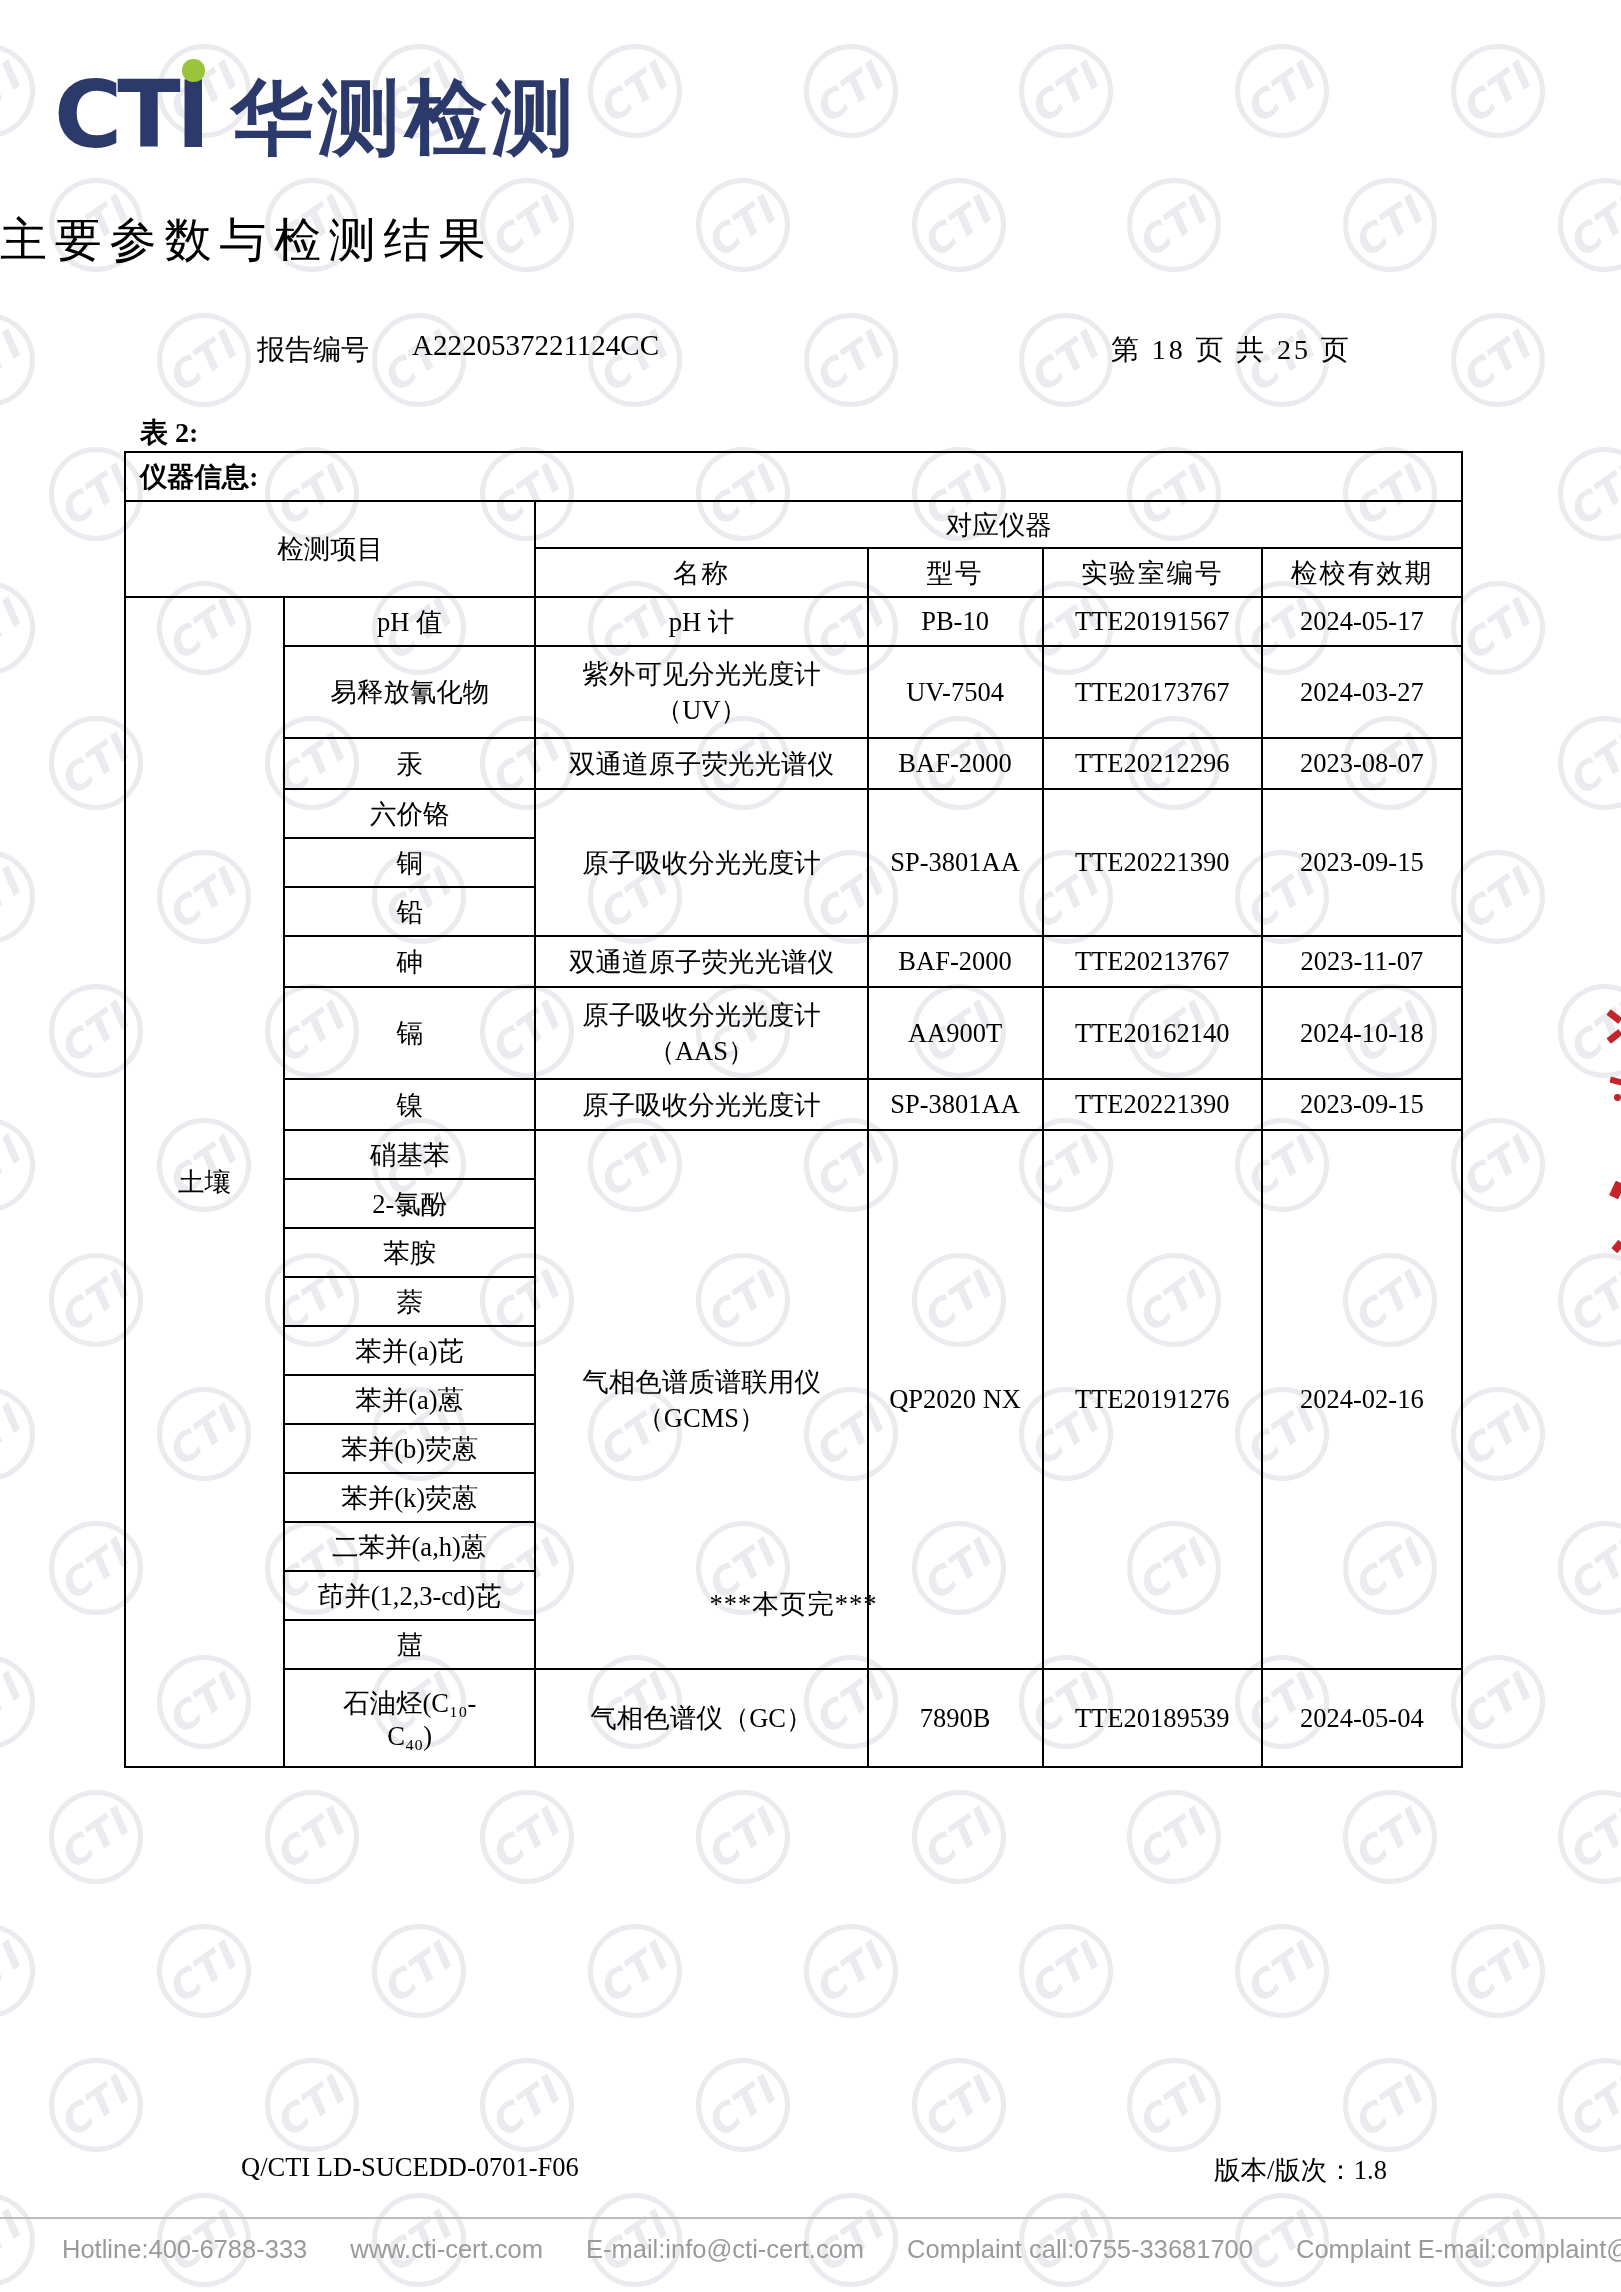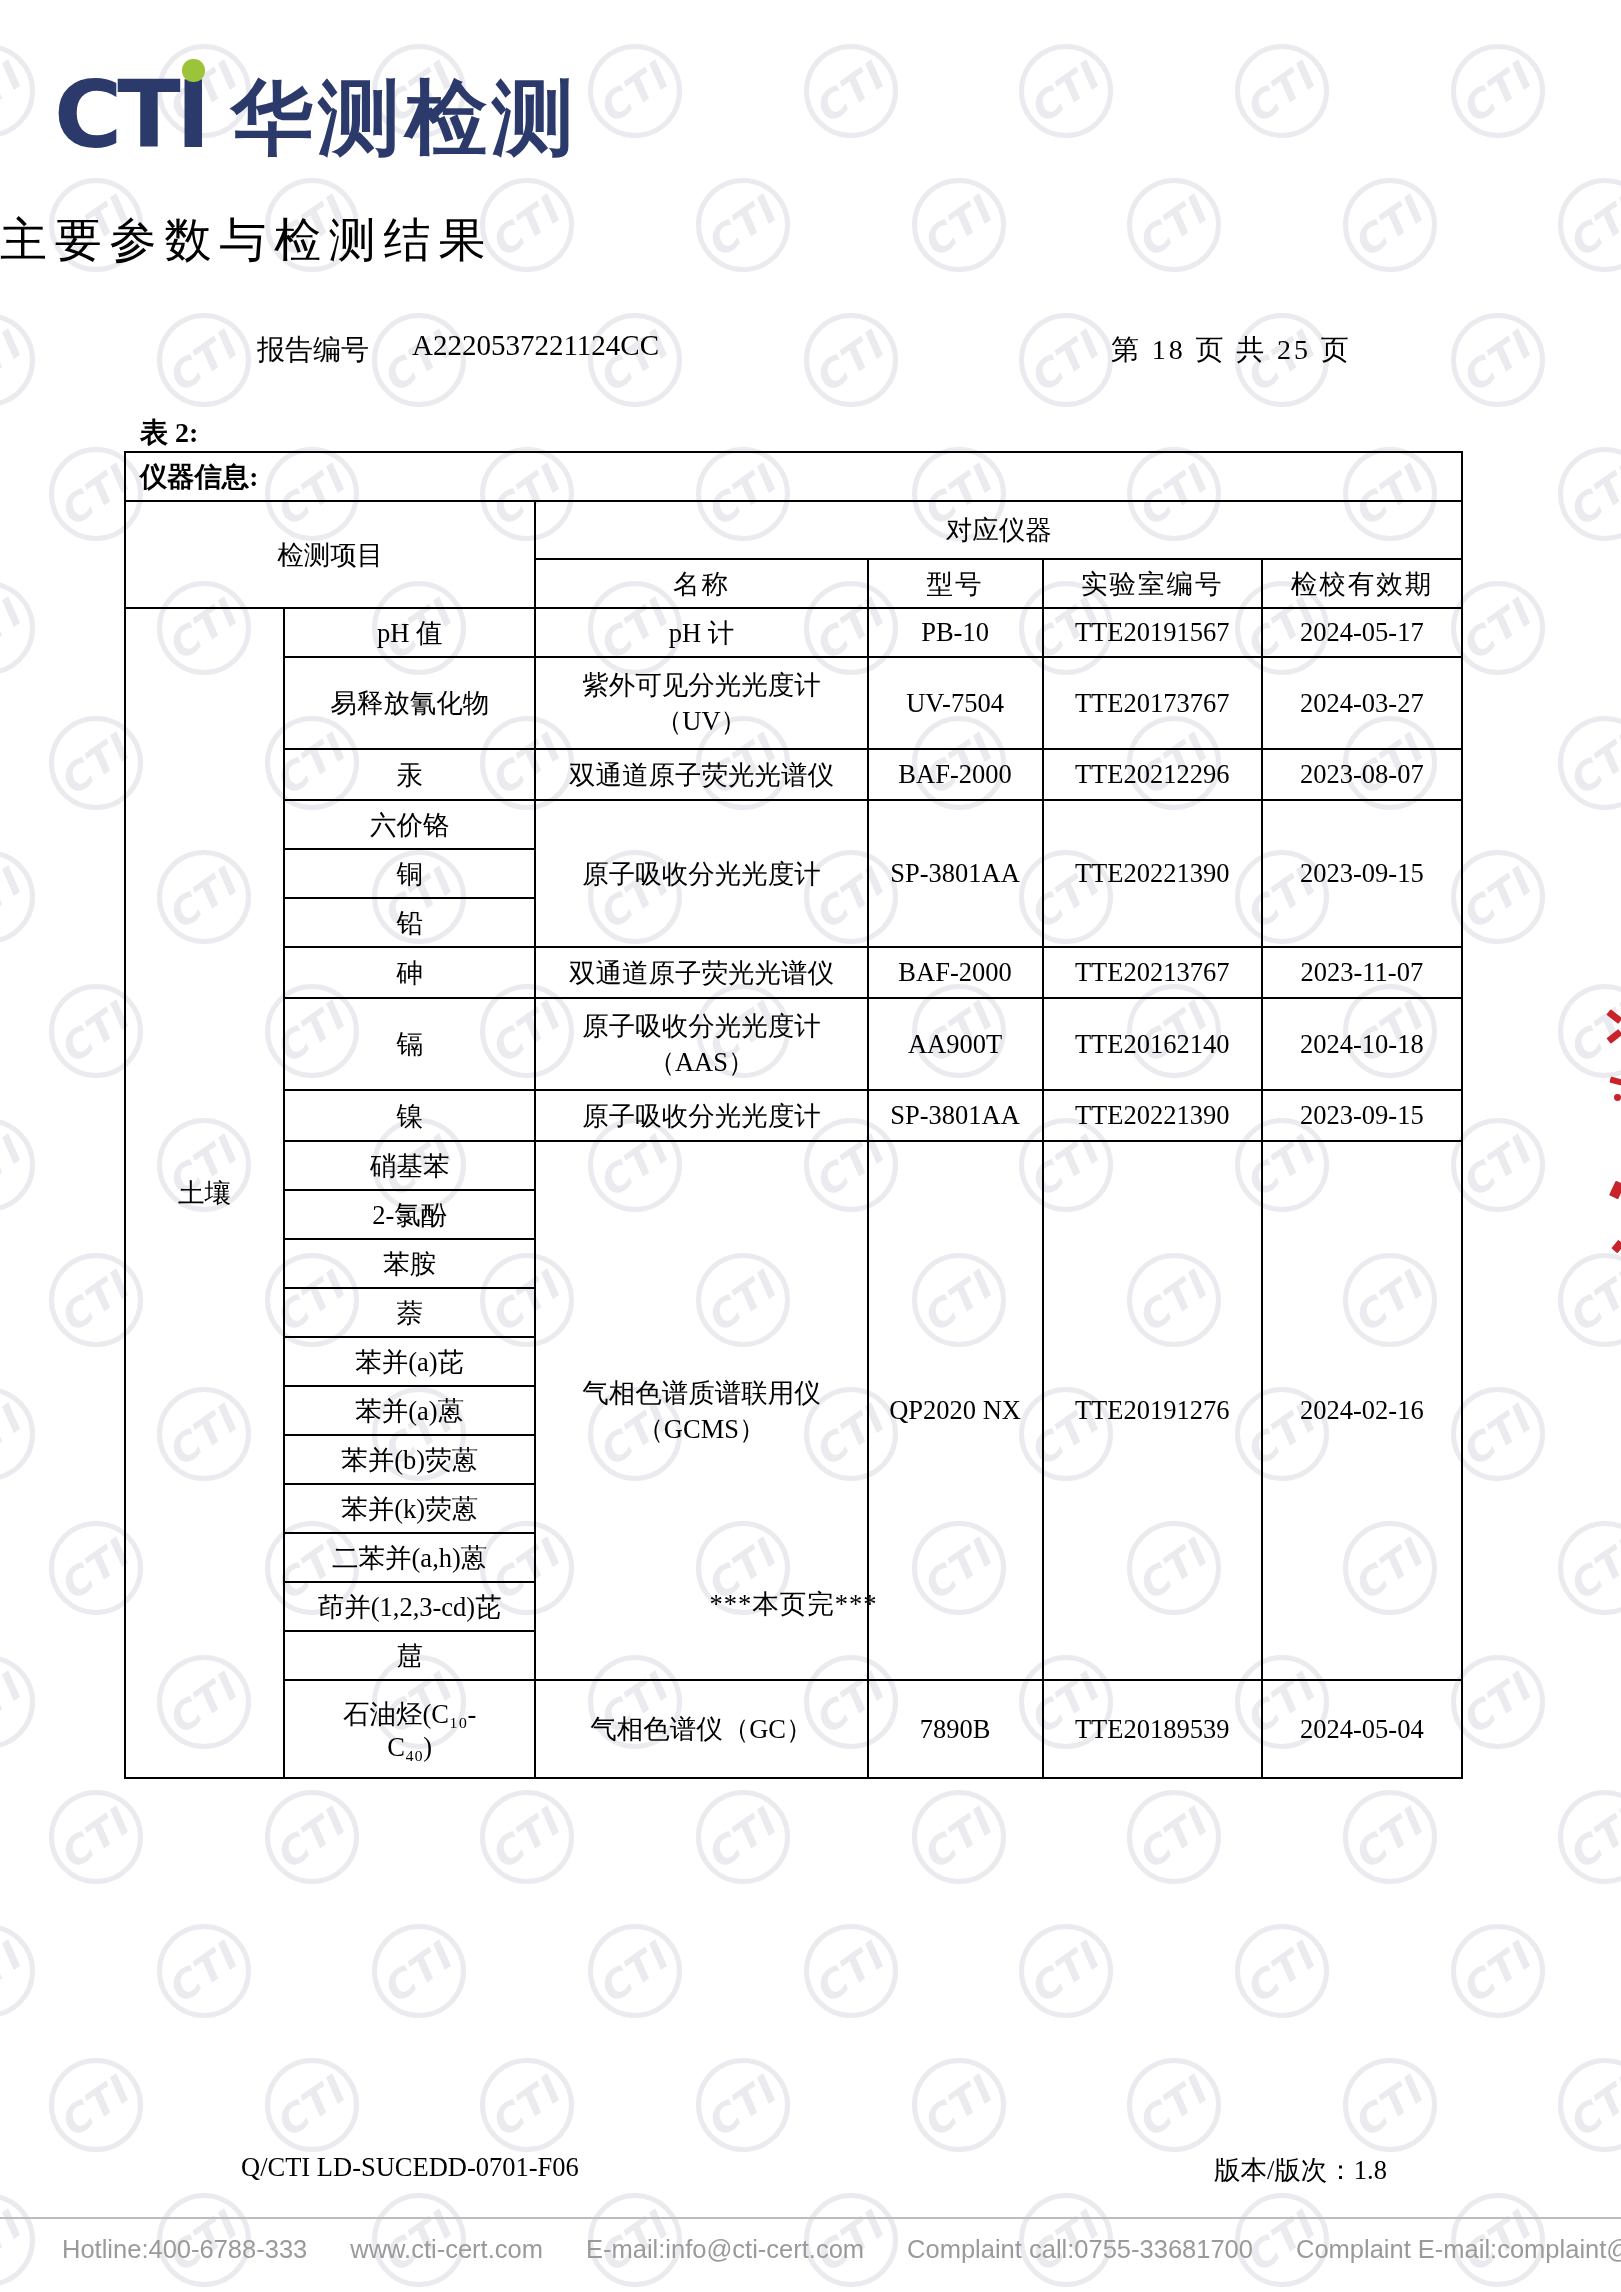--- a/index.html
+++ b/index.html
@@ -23,21 +23,21 @@
   .report-label{position:absolute;left:257px;top:331px;font-size:28px;z-index:1;}
   .report-no{position:absolute;left:412px;top:329px;font-size:29px;z-index:1;}
   .page-info{position:absolute;left:1111px;top:331px;font-size:28px;letter-spacing:2.9px;z-index:1;}
   .table-label{position:absolute;left:140px;top:414px;font-size:28px;font-weight:bold;z-index:1;}
   
   table{position:absolute;left:124px;top:451px;width:1339px;border-collapse:collapse;
       table-layout:fixed;border:2.9px solid #000;font-size:26.5px;z-index:1;padding-left:24px;}
   td{border:2px solid #000;text-align:center;vertical-align:middle;padding:2px 3.9px;
       white-space:pre-line;background:transparent;}
   .info-cell{text-align:left;font-weight:bold;font-size:27.4px;padding-left:13.7px;height:43px;}
-  .hdr{height:58px;}
+  .hdr{height:47px;}
   .subhdr td{height:43px;letter-spacing:2px;}
   .end-note{position:absolute;left:124px;top:1586px;width:1339px;text-align:center;
       font-size:26.5px;letter-spacing:1px;z-index:1;}
   
   .frag{position:absolute;background:#c8232b;z-index:2;border-radius:1px;}
   .f1a{left:1607px;top:1013px;width:14.7px;height:6.9px;transform:rotate(38deg);}
   .f1b{left:1607px;top:1033px;width:14.7px;height:6.9px;transform:rotate(-38deg);}
   .f2a{left:1610px;top:1078px;width:11.8px;height:5.9px;transform:rotate(15deg);}
   .f2b{left:1614px;top:1094px;width:6.9px;height:6.9px;border-radius:50%;}
   .f3{left:1612px;top:1182px;width:9.8px;height:15.7px;transform:rotate(25deg);}

